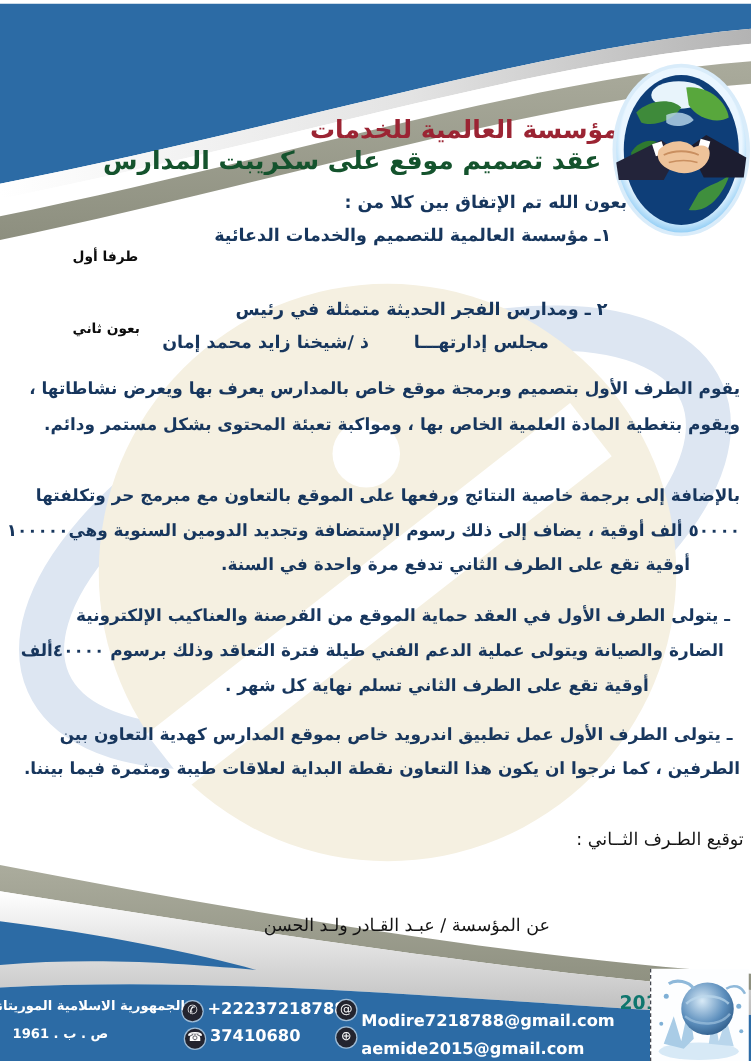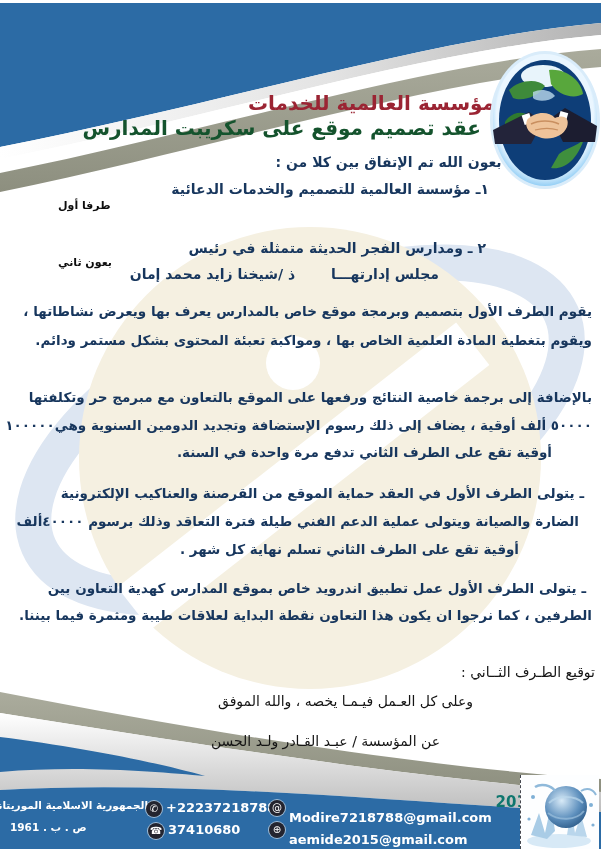--- a/index.html
+++ b/index.html
@@ -108,21 +108,20 @@
   <div class="abs txt ar body-line" style="top:485px;right:17px;">ـ يتولى الطرف الأول في العقد حماية الموقع من القرصنة والعناكيب الإلكترونية</div>
 
   <div class="abs txt ar body-line" style="top:444px;right:49px;">أوقية تقع على الطرف الثاني تدفع مرة واحدة في السنة.</div>
   <div class="abs txt ar body-line" style="top:513px;right:22px;">الضارة والصيانة ويتولى عملية الدعم الفني طيلة فترة التعاقد وذلك برسوم ٤٠٠٠٠ألف</div>
   <div class="abs txt ar body-line" style="top:580px;right:15px;">ـ يتولى الطرف الأول عمل تطبيق اندرويد خاص بموقع المدارس كهدية التعاون بين</div>
 
   <div class="abs txt ar body-line" style="top:541px;right:82px;">أوقية تقع على الطرف الثاني تسلم نهاية كل شهر .</div>
   <div class="abs txt ar body-line" style="top:607px;right:9px;">الطرفين ، كما نرجوا ان يكون هذا التعاون نقطة البداية لعلاقات طيبة ومثمرة فيما بيننا.</div>
 
   <div class="abs txt calli" style="top:648px;right:6px;margin-top:16px;">توقيع الطـرف الثــاني :</div>
-  <div class="abs txt calli" style="top:693px;right:128px;">وعلى كل العـمل فيـمـا يخصه ، والله الموفق</div>
   <div class="abs txt calli" style="top:733px;right:161px;">عن المؤسسة / عبـد القـادر ولـد الحسن</div>
 
   <div class="deco" style="top:679px;">
     <svg width="601" height="170" viewBox="0 0 601 170">
       <defs>
         <linearGradient id="gKhaki2" x1="0" y1="0" x2="0" y2="1">
           <stop offset="0" stop-color="#abac9d"></stop>
             <stop offset="1" stop-color="#8d8f7f"></stop>
         </linearGradient>
         <linearGradient id="gSilver2" x1="0" y1="0" x2="0" y2="1">

